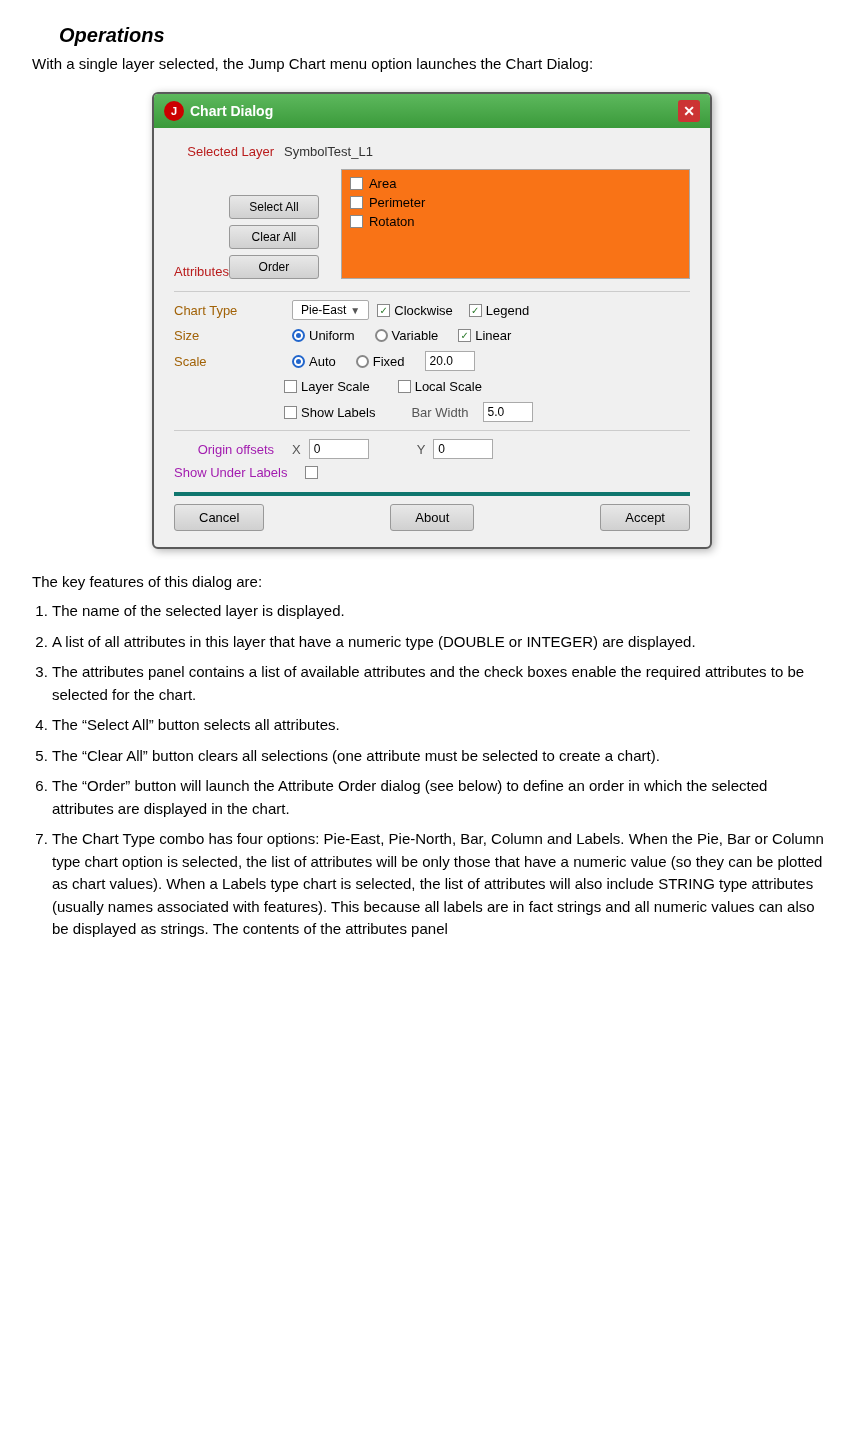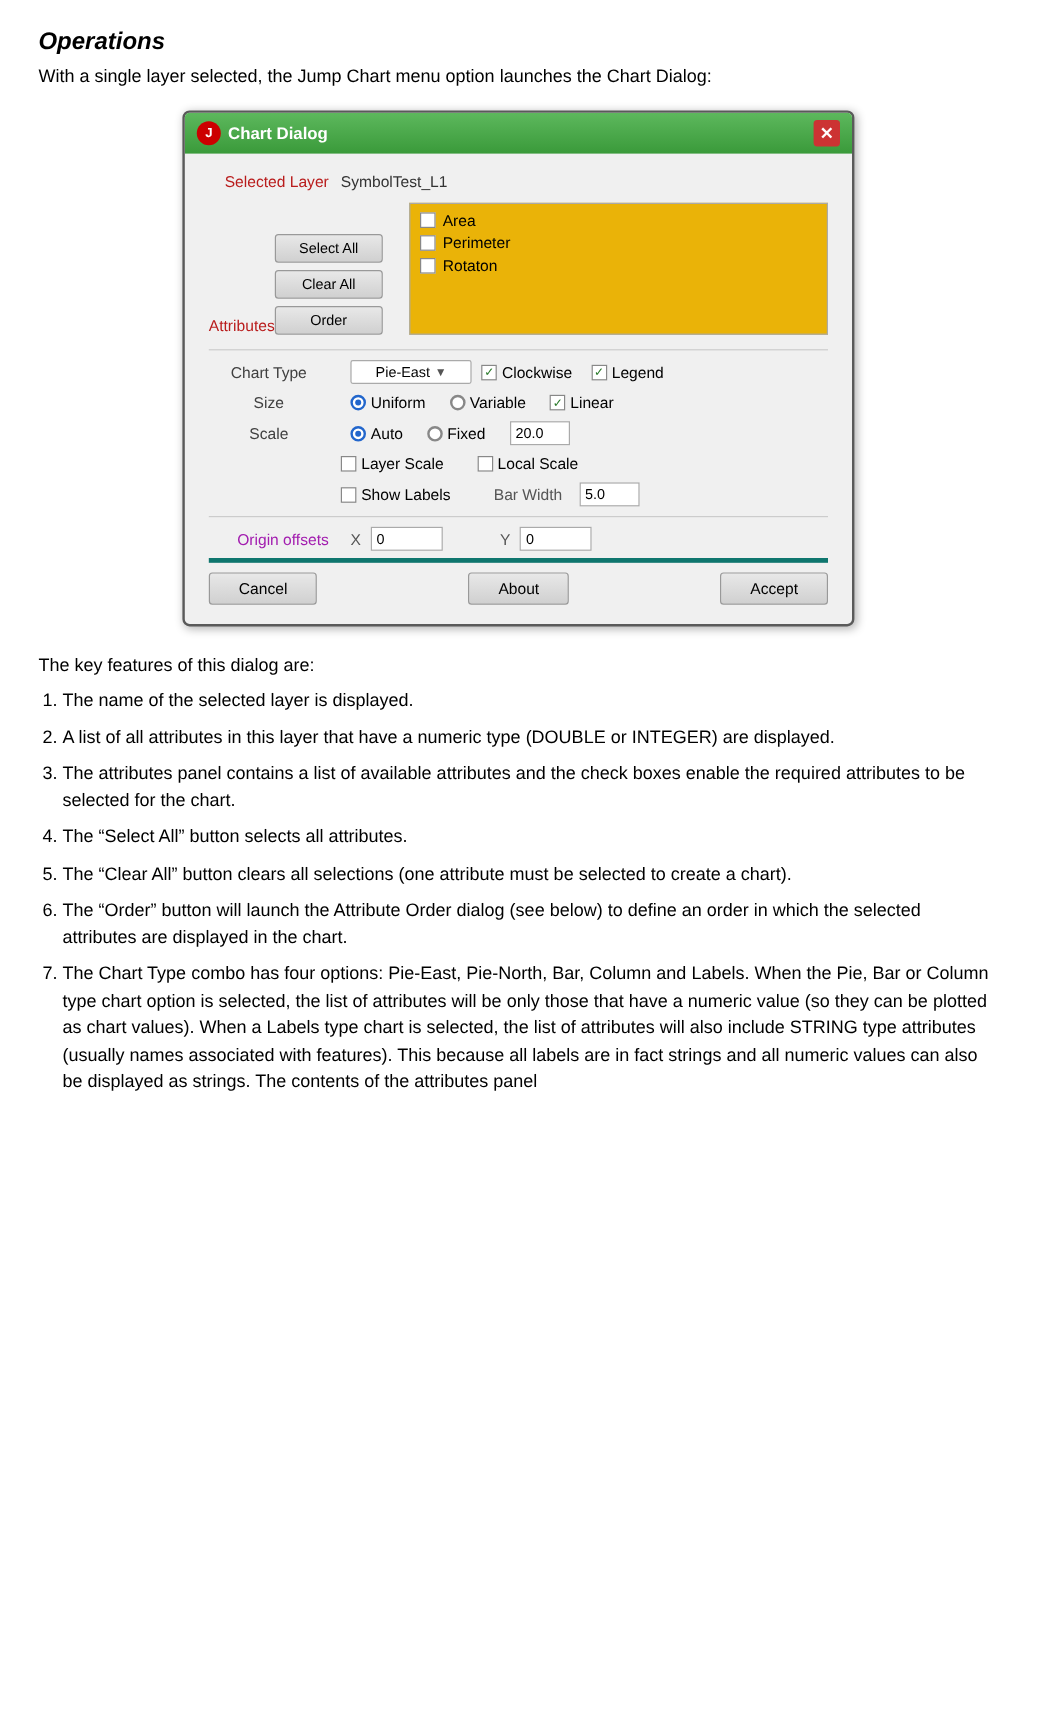--- a/index.html
+++ b/index.html
@@ -9,20 +9,21 @@
       color: #000;
       background: #fff;
       padding: 24px 32px;
       max-width: 864px;
     }
     h1 {
       font-size: 20px;
       font-weight: bold;
       font-style: italic;
       margin-bottom: 8px;
+      margin-left: 27px;
     }
     .intro {
       font-size: 15px;
       margin-bottom: 20px;
     }
     
     .dialog-wrapper {
       display: flex;
       justify-content: center;
       margin-bottom: 24px;
@@ -115,21 +116,21 @@
       background: linear-gradient(to bottom, #e8e8e8, #d0d0d0);
       border: 1px solid #999;
       border-radius: 3px;
       padding: 4px 10px;
       font-size: 12px;
       cursor: pointer;
       text-align: center;
     }
     .attr-list {
       border: 1px solid #aaa;
-      background: #eab308;
+      background: #f97316;
       flex: 1;
       padding: 4px 8px;
       min-height: 110px;
     }
     .attr-item {
       display: flex;
       align-items: center;
       gap: 6px;
       padding: 2px 0;
       font-size: 13px;
@@ -145,29 +146,29 @@
     
     .chart-row {
       display: flex;
       align-items: center;
       margin-bottom: 8px;
       gap: 8px;
     }
     .chart-label {
       min-width: 110px;
       font-size: 13px;
-      color: #404040;
-      text-align: center;
+      color: #a16207;
+      text-align: left;
       padding-right: 10px;
     }
     .select-box {
       background: white;
       border: 1px solid #aaa;
       border-radius: 2px;
-      padding: 2px 20px;
+      padding: 2px 8px;
       font-size: 12px;
       display: flex;
       align-items: center;
       gap: 4px;
       cursor: pointer;
     }
     .select-arrow {
       font-size: 10px;
       color: #555;
     }
@@ -424,20 +425,24 @@
       <hr class="divider">
 
       <div class="offset-row">
         <span class="offset-label">Origin offsets</span>
         <span class="offset-coord-label">X</span>
         <input class="offset-input" type="text" value="0" style="">
         <span class="offset-coord-label" style="margin-left:40px;">Y</span>
         <input class="offset-input" type="text" value="0" style="">
       </div>
 
+      <div class="show-under-row">
+        <span class="offset-label">Show Under Labels</span>
+        <span class="checkbox"></span>
+      </div>
 
       <div class="dialog-footer">
         <button class="footer-btn">Cancel</button>
         <button class="footer-btn">About</button>
         <button class="footer-btn">Accept</button>
       </div>
 
     </div>
   </div>
 </div>

